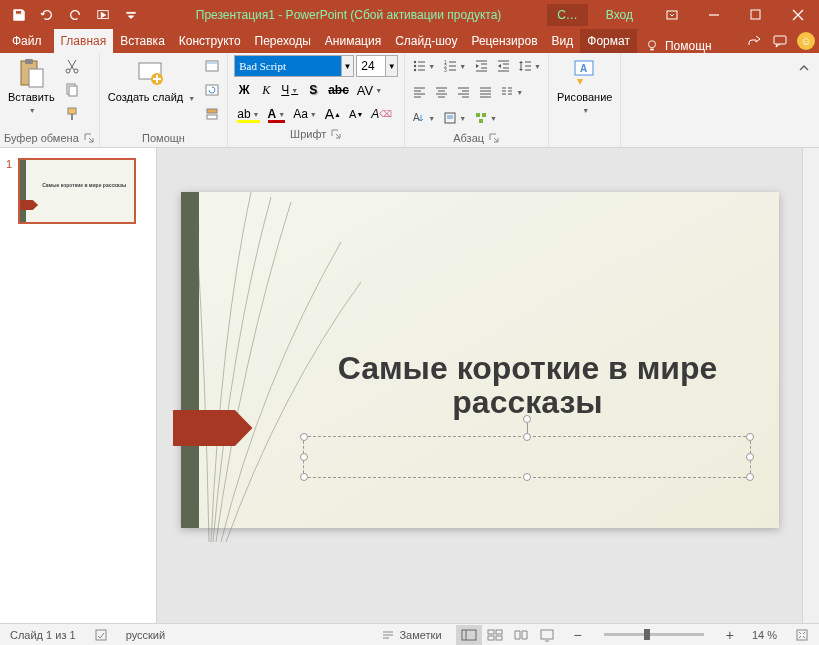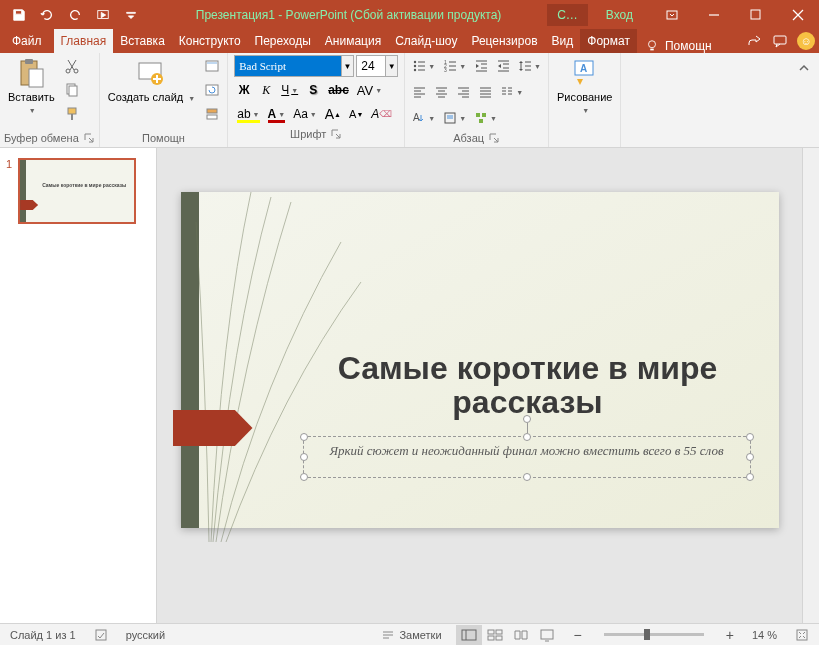--- a/index.html
+++ b/index.html
@@ -516,21 +516,20 @@
         <div class="rotate-handle"></div>
         <div class="rotate-line"></div>
         <div class="handle tl"></div>
         <div class="handle tm"></div>
         <div class="handle tr"></div>
         <div class="handle ml"></div>
         <div class="handle mr"></div>
         <div class="handle bl"></div>
         <div class="handle bm"></div>
         <div class="handle br"></div>
-        <div class="subtitle-text">Яркий сюжет и неожиданный финал можно вместить всего в 55 слов</div>
       </div>
     </div>
   </div>
 
   <div class="scrollbar-v"></div>
 </div>
 
 <div class="statusbar">
   <div class="status-item">Слайд 1 из 1</div>
   <div class="status-item">

